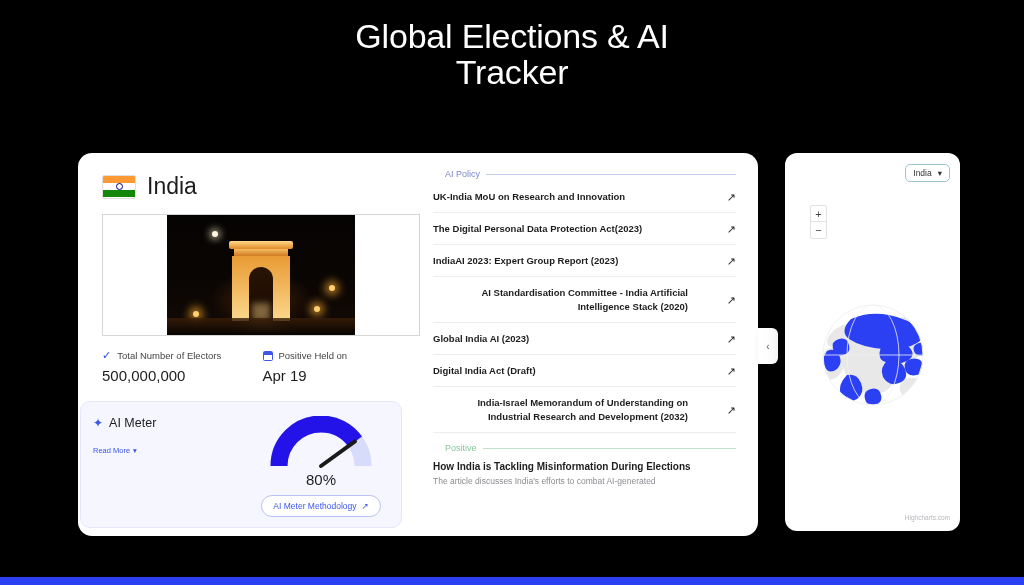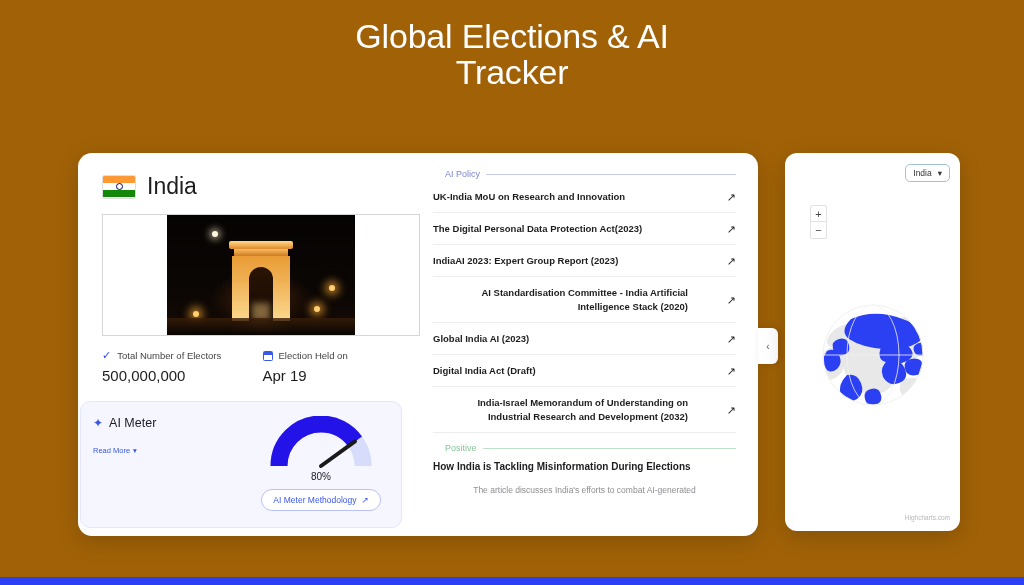--- a/index.html
+++ b/index.html
@@ -2,21 +2,21 @@
 <html><head>
 <meta charset="utf-8">
 <style>
   * { box-sizing: border-box; margin: 0; padding: 0; }
   html, body {
     width: 1024px; height: 585px;
     overflow: hidden;
     background: #2B3FF3;
     font-family: "Liberation Sans", sans-serif;
   }
-  .page { position: relative; width: 1024px; height: 577px; background: #a16207; }
+  .page { position: relative; width: 1024px; height: 577px; background: #000000; }
 
   
   .header { position: absolute; left: 0; top: 18px; width: 1024px; text-align: center; }
   .header h1 {
     font-size: 34px; line-height: 36px; font-weight: 400;
     color: #ffffff; letter-spacing: -0.2px;
     max-width: 420px; margin: 0 auto;
   }
   .header .subtitle {
     margin: 14px auto 0; max-width: 270px;
@@ -139,21 +139,21 @@
   .sparkle { color: #3a57e8; font-size: 12px; line-height: 1; }
   .ai-title { font-size: 12.5px; color: #1d1d1f; }
   .ai-desc { font-size: 8px; line-height: 11.5px; color: #4a4a52; }
   .read-more {
     margin-top: 4px; font-size: 7.5px; color: #3a57e8;
     display: inline-flex; align-items: center; gap: 3px;
   }
   .ai-right { flex: 1; display: flex; flex-direction: column; align-items: center; }
   .gauge { width: 104px; height: 54px; position: relative; }
   .gauge svg { display: block; }
-  .gauge-val { margin-top: 1px; font-size: 10px; color: #1d1d1f; }
+  .gauge-val { margin-top: 1px; font-size: 15px; color: #1d1d1f; }
   .method-btn {
     margin-top: 7px; border: 1px solid #b9c2f5; border-radius: 13px;
     background: #ffffff; color: #3a57e8; font-size: 8.5px;
     padding: 5px 11px; display: inline-flex; align-items: center; gap: 5px;
     white-space: nowrap; cursor: pointer;
     font-family: "Liberation Sans", sans-serif;
   }
 
   
   .sec-head { display: flex; align-items: center; gap: 6px; margin-bottom: 2px; margin-left: 12px; }
@@ -171,21 +171,21 @@
     cursor: pointer;
     text-align: right;
   }
   .policy-text {
     font-size: 9.5px; line-height: 14px; font-weight: bold; color: #1d1d1f;
     max-width: 255px;
   }
   .arrow-ne { font-size: 11px; color: #1d1d1f; flex: none; }
 
   .pos-title { font-size: 10px; font-weight: bold; color: #1d1d1f; margin-top: 8px; }
-  .pos-desc { font-size: 8.5px; line-height: 13px; color: #8d8d93; margin-top: 12px; text-align: center; }
+  .pos-desc { font-size: 8.5px; line-height: 13px; color: #8d8d93; margin-top: 3px; }
 
   
   .collapse-tab {
     position: absolute; left: 758px; top: 328px;
     width: 20px; height: 36px;
     background: #ffffff; border-radius: 0 6px 6px 0;
     display: flex; align-items: center; justify-content: center;
     color: #5c5c66; font-size: 10px; cursor: pointer;
     box-shadow: 2px 0 6px rgba(0,0,0,0.12);
   }
@@ -264,21 +264,21 @@
         <div class="stat">
           <div class="stat-label">
             <span class="ico-check">✓</span>
             <span>Total Number of Electors</span>
           </div>
           <div class="stat-value">500,000,000</div>
         </div>
         <div class="stat">
           <div class="stat-label">
             <span class="ico-cal"></span>
-            <span>Election Held on</span>
+            <span>Positive Held on</span>
           </div>
           <div class="stat-value">Apr 19</div>
         </div>
       </div>
 
       <div class="ai-meter">
         <div class="ai-left">
           <div class="ai-title-row">
             <span class="sparkle">✦</span>
             <span class="ai-title">AI Meter</span>

